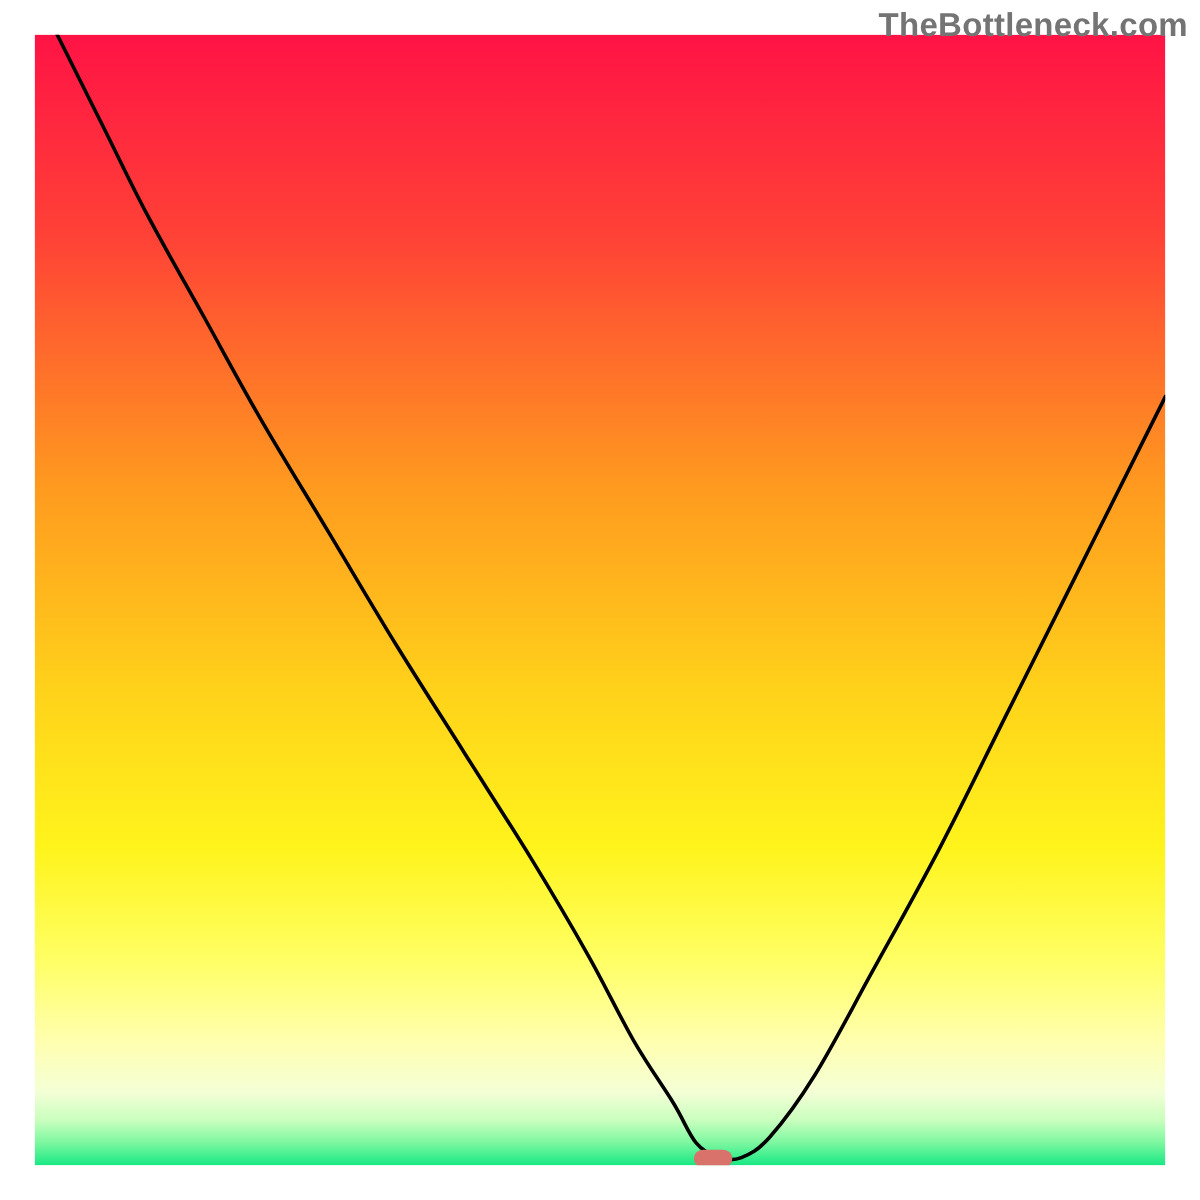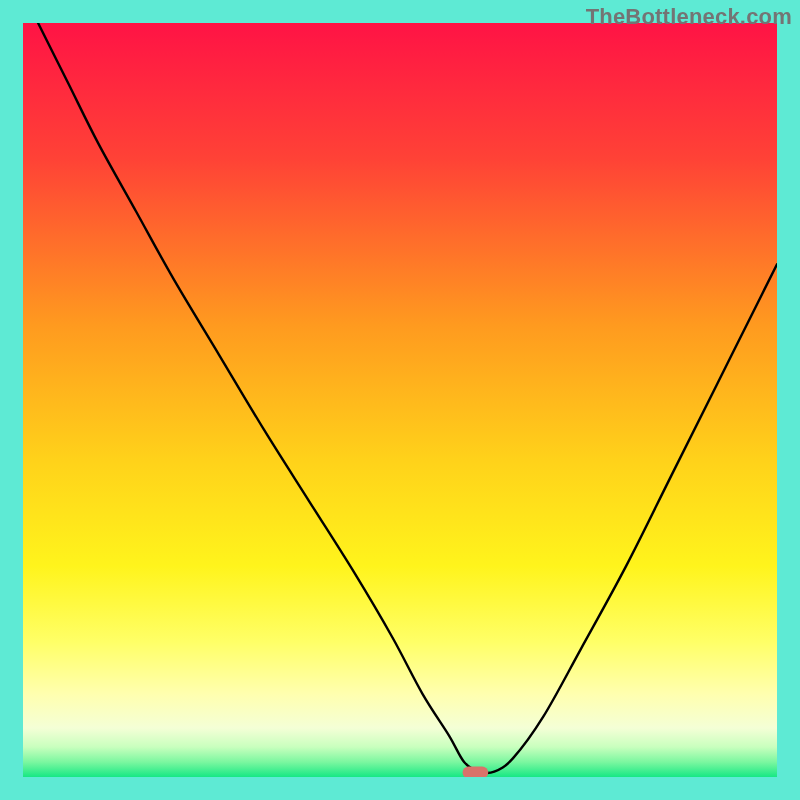--- a/index.html
+++ b/index.html
@@ -8,21 +8,21 @@
     width: 800px;
     height: 800px;
     overflow: hidden;
     background: #000;
     font-family: Arial, Helvetica, sans-serif;
   }
   .frame {
     position: relative;
     width: 800px;
     height: 800px;
-    background: #5eead4;
+    background: #ffffff;
   }
   .plot {
     position: absolute;
     left: 23px;
     top: 23px;
     width: 754px;
     height: 754px;
     overflow: hidden;
   }
   .watermark {

